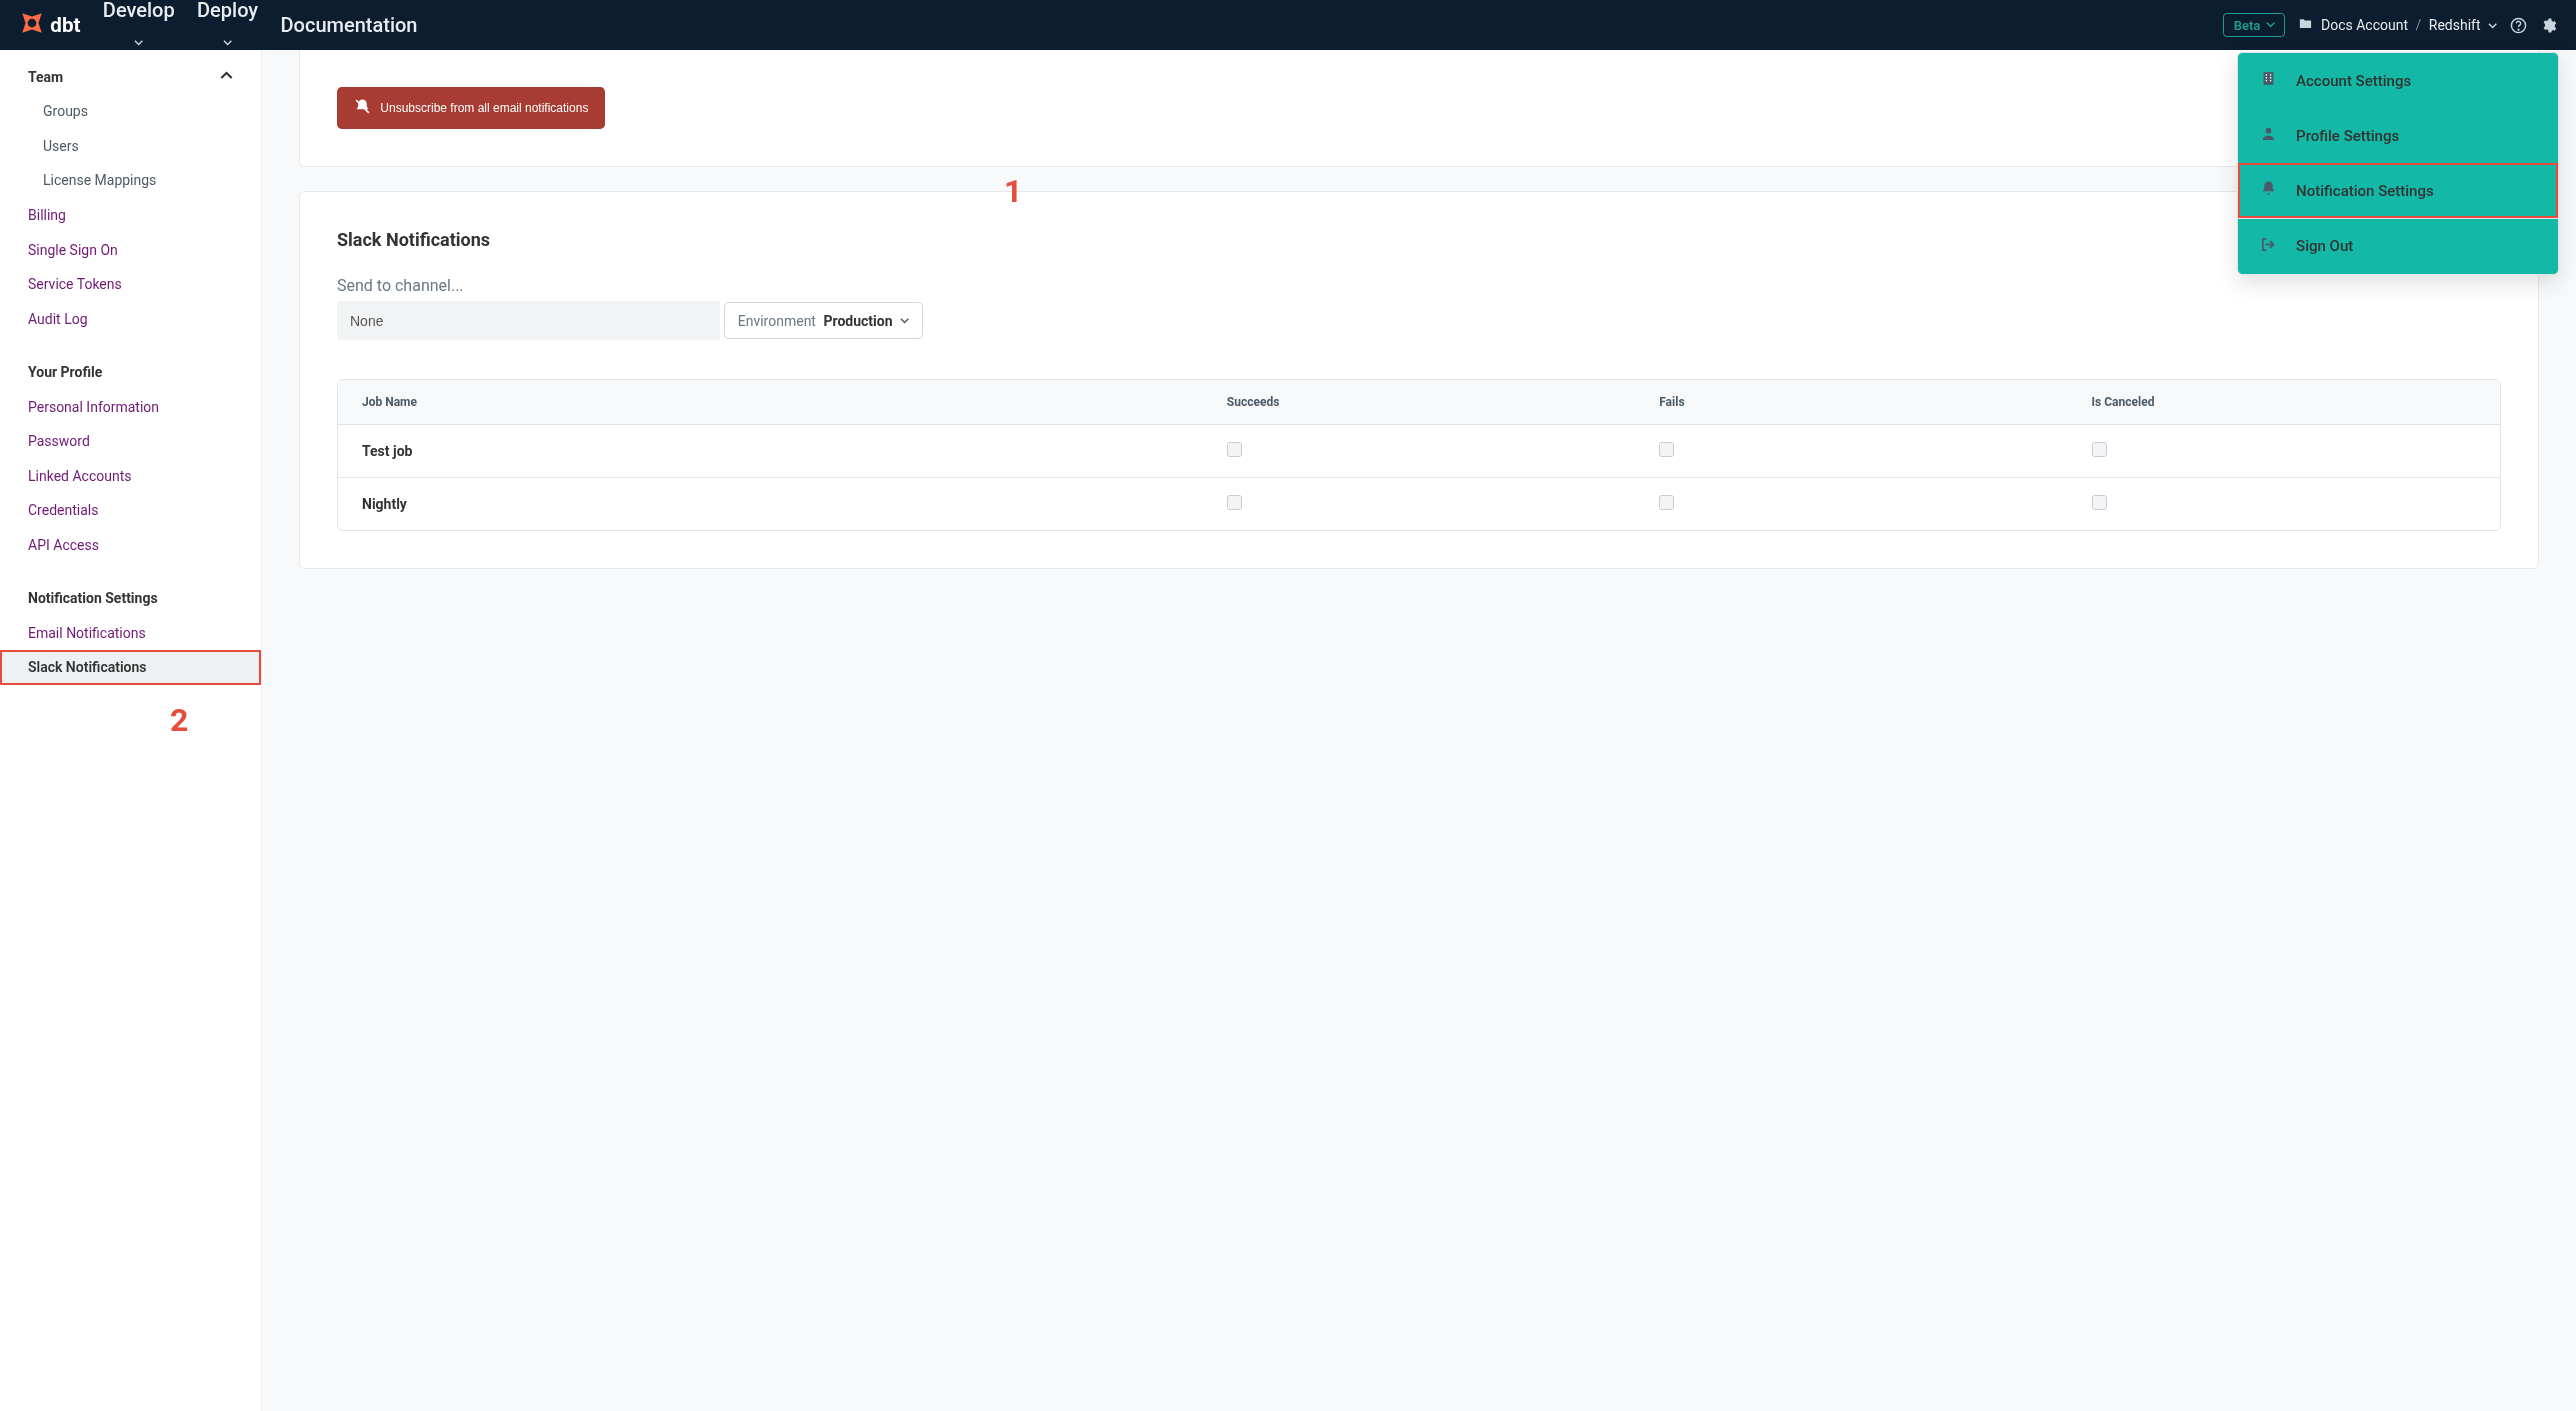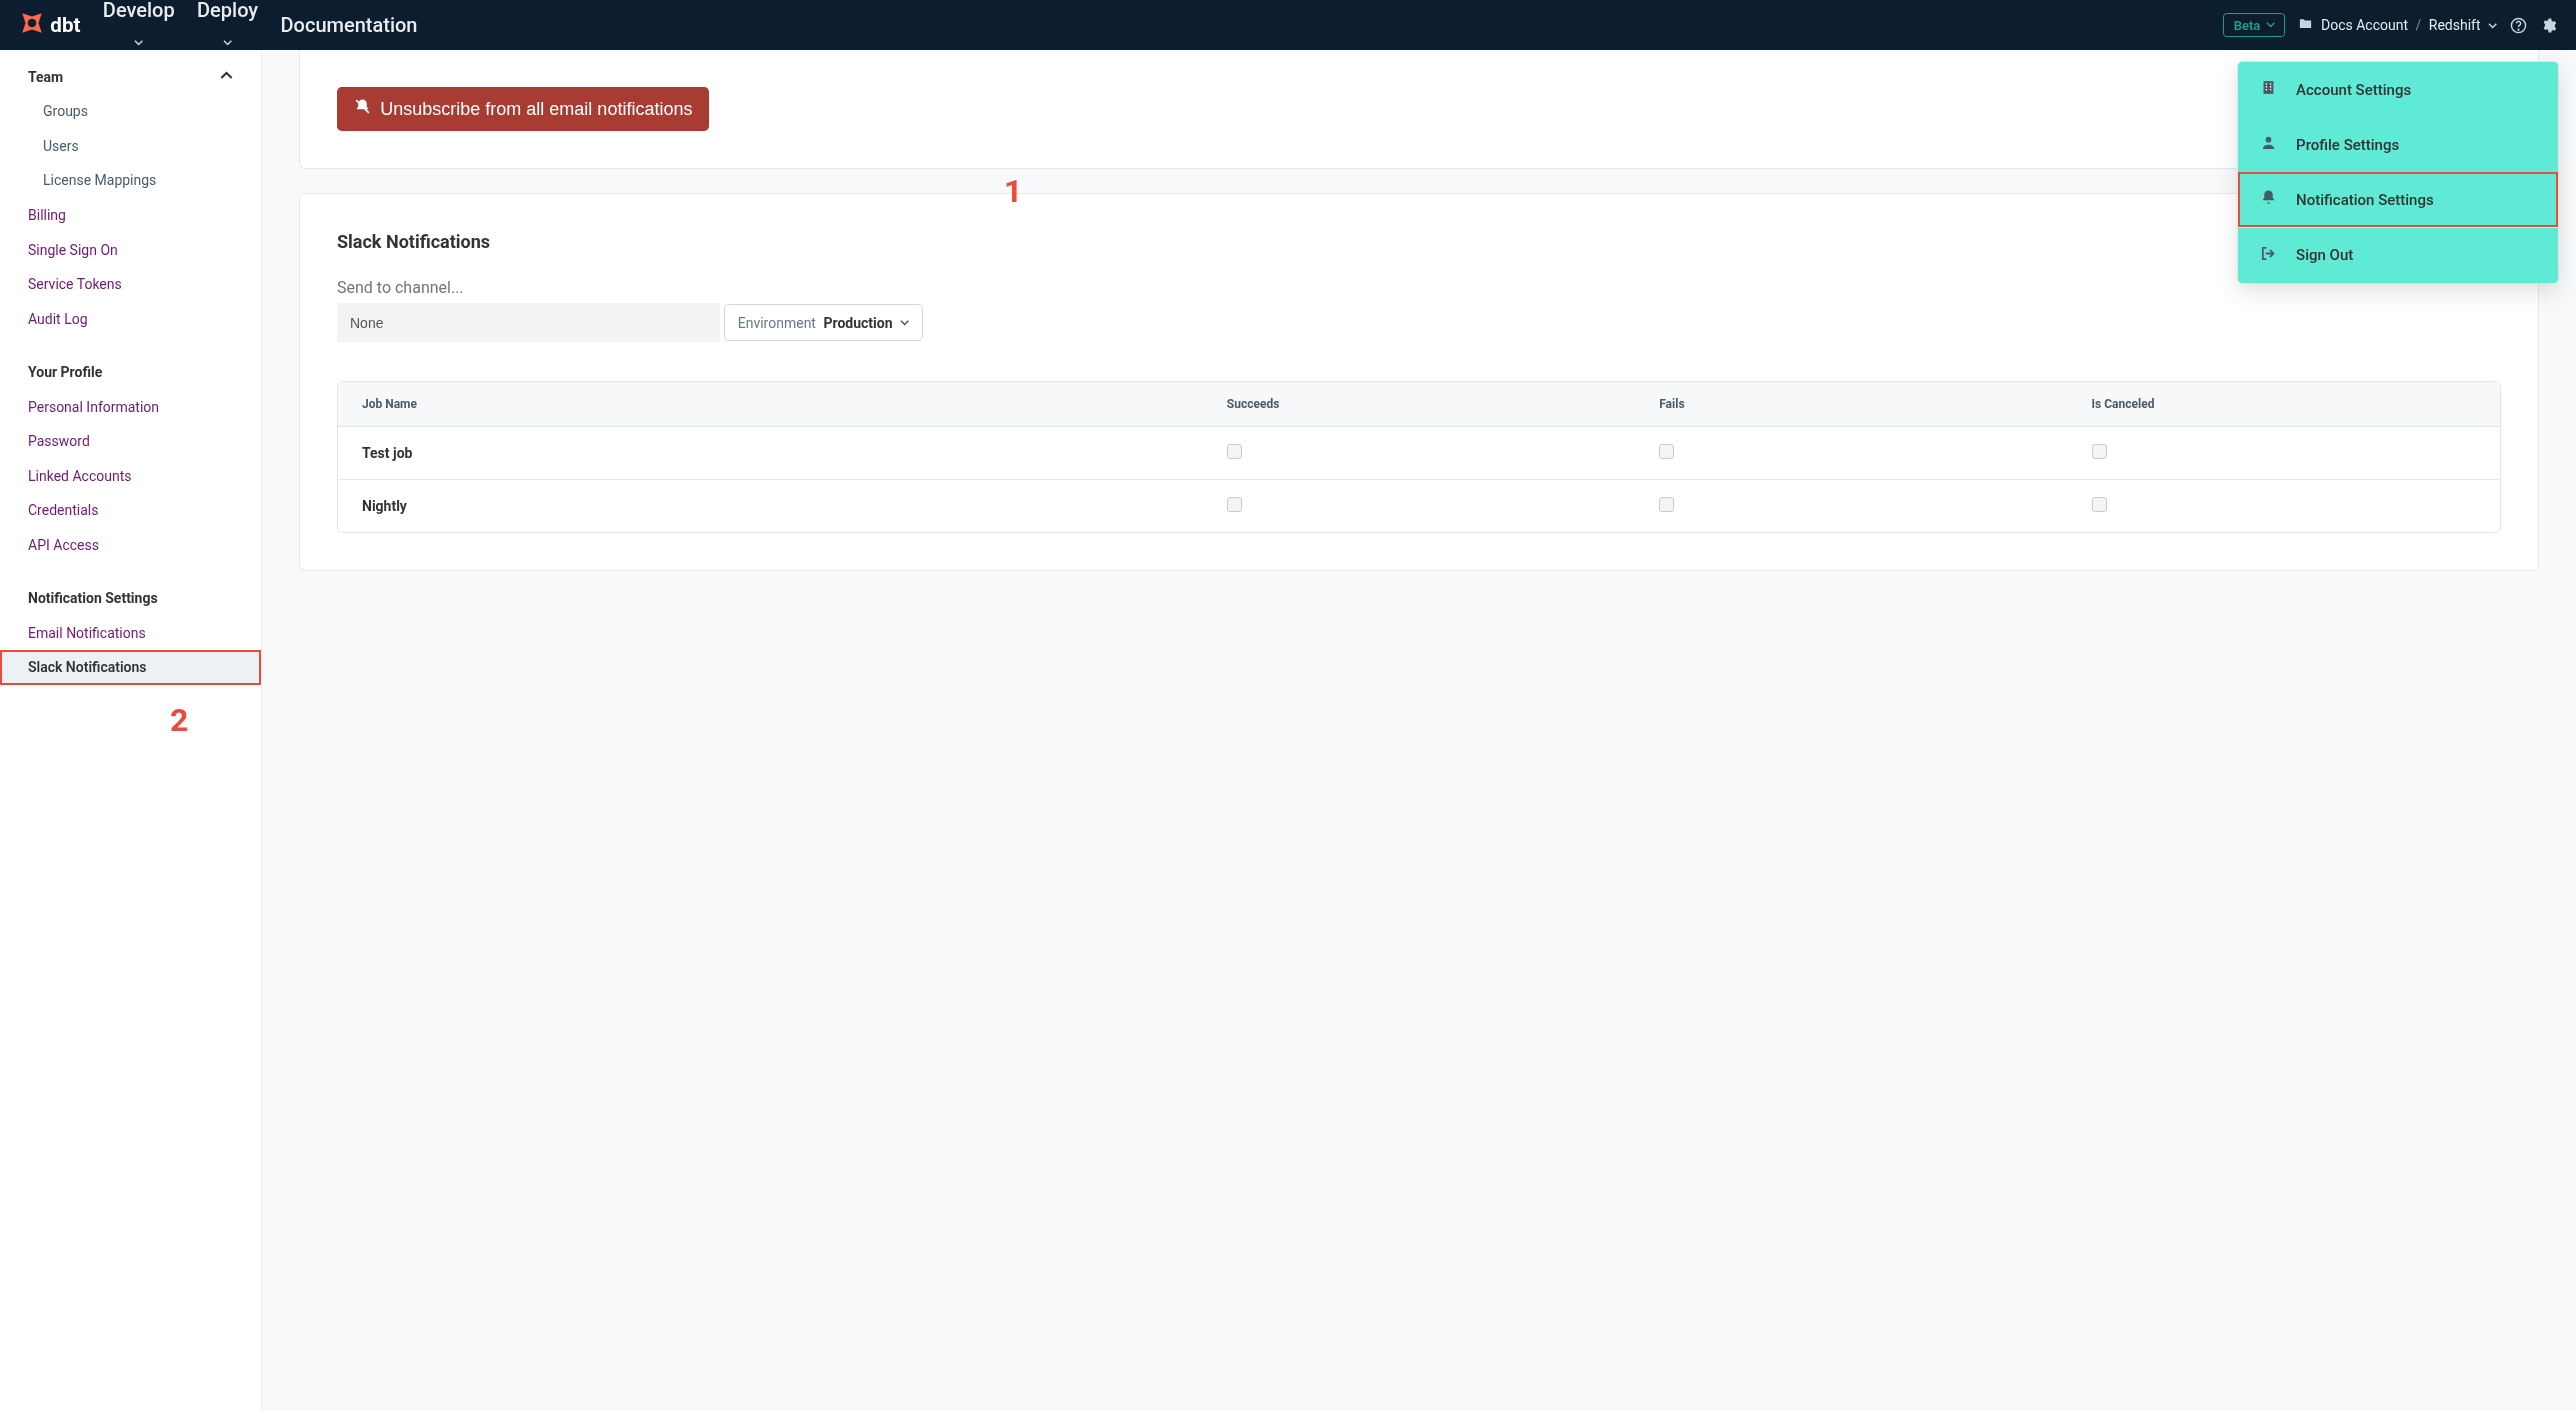--- a/index.html
+++ b/index.html
@@ -26,42 +26,42 @@
     .sidebar-section-title { font-weight: 700; font-size: 14px; padding: 9.3px 28px; color: #333; display: flex; justify-content: space-between; align-items: center; }
     .sidebar-item { font-size: 14px; padding: 9.3px 28px; color: #701a75; cursor: pointer; }
     .sidebar-subitem { font-size: 14px; padding: 9.3px 28px 9.3px 43px; color: #4a5a68; cursor: pointer; }
     .sidebar-item.active { background: #eef1f4; font-weight: 600; color: #333; }
     .sidebar-item.highlighted { outline: 2.8px solid #e74c3c; outline-offset: -2.8px; }
     
     
     .content { flex: 1; padding: 0 0 37px 0; background: #f8f9fa; }
     .card { background: #fff; border: 0.9px solid #e6e9ec; border-radius: 5.6px; margin: 0 37px 24px 37px; padding: 37px; }
     .card.first { margin-top: 0; border-top: none; border-top-left-radius: 0; border-top-right-radius: 0; }
-    .unsub-btn { background: #a93c32; color: #fff; border: none; padding: 11.2px 17px; border-radius: 4.7px; font-size: 18px; font-weight: 500; display: inline-flex; align-items: center; gap: 9.3px; cursor: pointer; }
+    .unsub-btn { background: #a93c32; color: #fff; border: none; padding: 11.2px 17px; border-radius: 4.7px; font-size: 12px; font-weight: 500; display: inline-flex; align-items: center; gap: 9.3px; cursor: pointer; }
     .card h2 { font-size: 18px; font-weight: 700; margin-bottom: 26px; }
     .desc { font-size: 14px; color: #333; margin-bottom: 34px; line-height: 1.5; }
     .desc em { font-style: italic; }
     .field-label { font-size: 16px; font-weight: 400; color: #6a7884; margin-bottom: 6px; display: block; }
     .channel-input { background: #f1f3f5; border: none; border-radius: 0; padding: 11.2px 13px; width: 383px; font-size: 14px; color: #555; margin-bottom: 37px; }
     .env-dropdown { border: 0.9px solid #d0d6dc; border-radius: 4.7px; padding: 9.3px 13px; display: inline-flex; align-items: center; gap: 7.5px; font-size: 14px; cursor: pointer; margin-bottom: 40px; }
     .env-dropdown .env-label { color: #6a7884; }
     .env-dropdown .env-value { font-weight: 700; color: #333; }
     
     
     .jobs-table { width: 100%; border: 0.9px solid #e0e4e8; border-radius: 5.6px; border-collapse: separate; border-spacing: 0; overflow: hidden; }
     .jobs-table thead th { background: #f6f8fa; text-align: left; font-size: 12px; font-weight: 700; color: #4a5a68; padding: 15px 24px; border-bottom: 0.9px solid #e0e4e8; }
     .jobs-table tbody td { padding: 17px 24px; font-size: 14px; border-bottom: 0.9px solid #e6e9ec; }
     .jobs-table tbody tr:last-child td { border-bottom: none; }
     .jobs-table td.jobname { font-weight: 700; }
     .checkbox { width: 15px; height: 15px; border: 0.9px solid #c4ccd4; border-radius: 2.8px; background: #f2f4f6; display: inline-block; }
     .jobs-table th:nth-child(2), .jobs-table th:nth-child(3), .jobs-table th:nth-child(4),
     .jobs-table td:nth-child(2), .jobs-table td:nth-child(3), .jobs-table td:nth-child(4) { text-align: left; width: 20%; }
     
     
-    .dropdown-menu { position: absolute; top: 61px; right: 17px; width: 322px; background: #5eead4; border: 0.9px solid #e0e4e8; border-radius: 5.6px; box-shadow: 0 7.5px 22.4px rgba(0,0,0,0.12); overflow: hidden; z-index: 100; }
+    .dropdown-menu { position: absolute; top: 52px; right: 17px; width: 322px; background: #14b8a6; border: 0.9px solid #e0e4e8; border-radius: 5.6px; box-shadow: 0 7.5px 22.4px rgba(0,0,0,0.12); overflow: hidden; z-index: 100; }
     .dropdown-item { display: flex; align-items: center; gap: 18.7px; padding: 17px 22.4px; font-size: 15px; font-weight: 500; color: #333; cursor: pointer; }
     .dropdown-item svg { width: 17px; height: 17px; color: #4a5a68; flex-shrink: 0; }
     .dropdown-sep { height: 0.9px; background: #e6e9ec; }
     .dropdown-item.highlighted { outline: 2.8px solid #e74c3c; outline-offset: -2.8px; }
     
     
     .annotation { position: absolute; color: #e74c3c; font-size: 32px; font-weight: 700; z-index: 200; pointer-events: none; }
     .anno-1 { top: 172px; left: 1004px; }
     .anno-2 { top: 701px; left: 170px; }
     .chev-up svg, .sidebar-section-title svg { width: 13px; height: 13px; }

